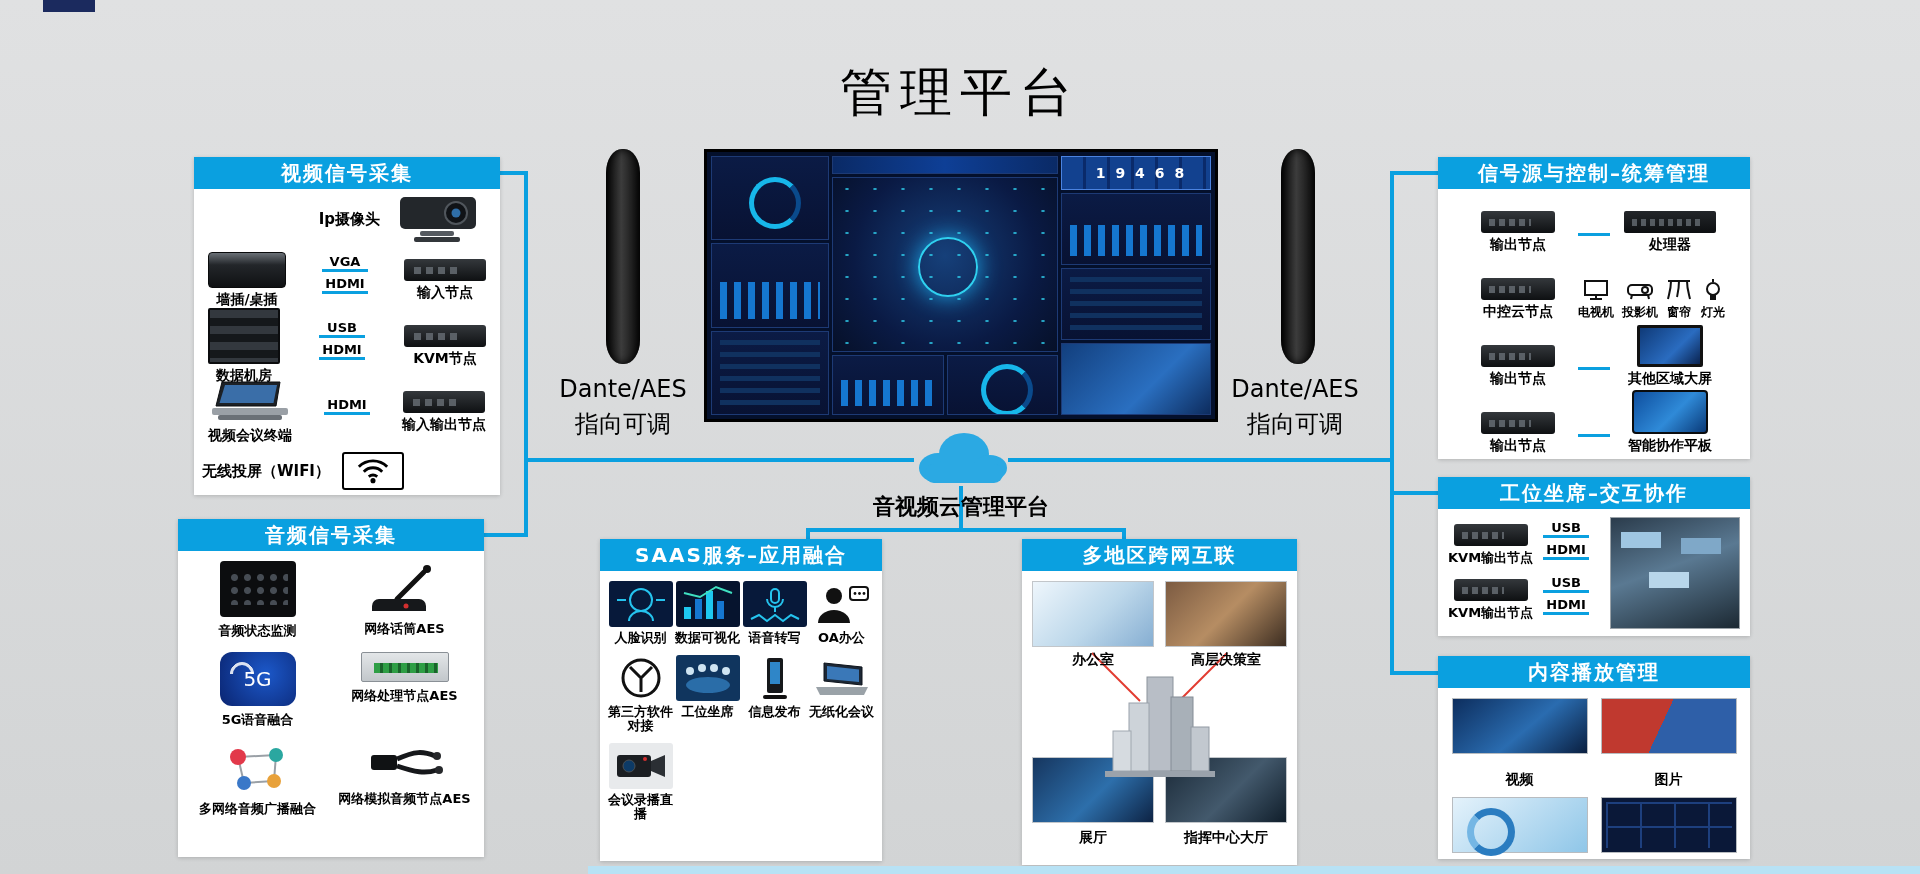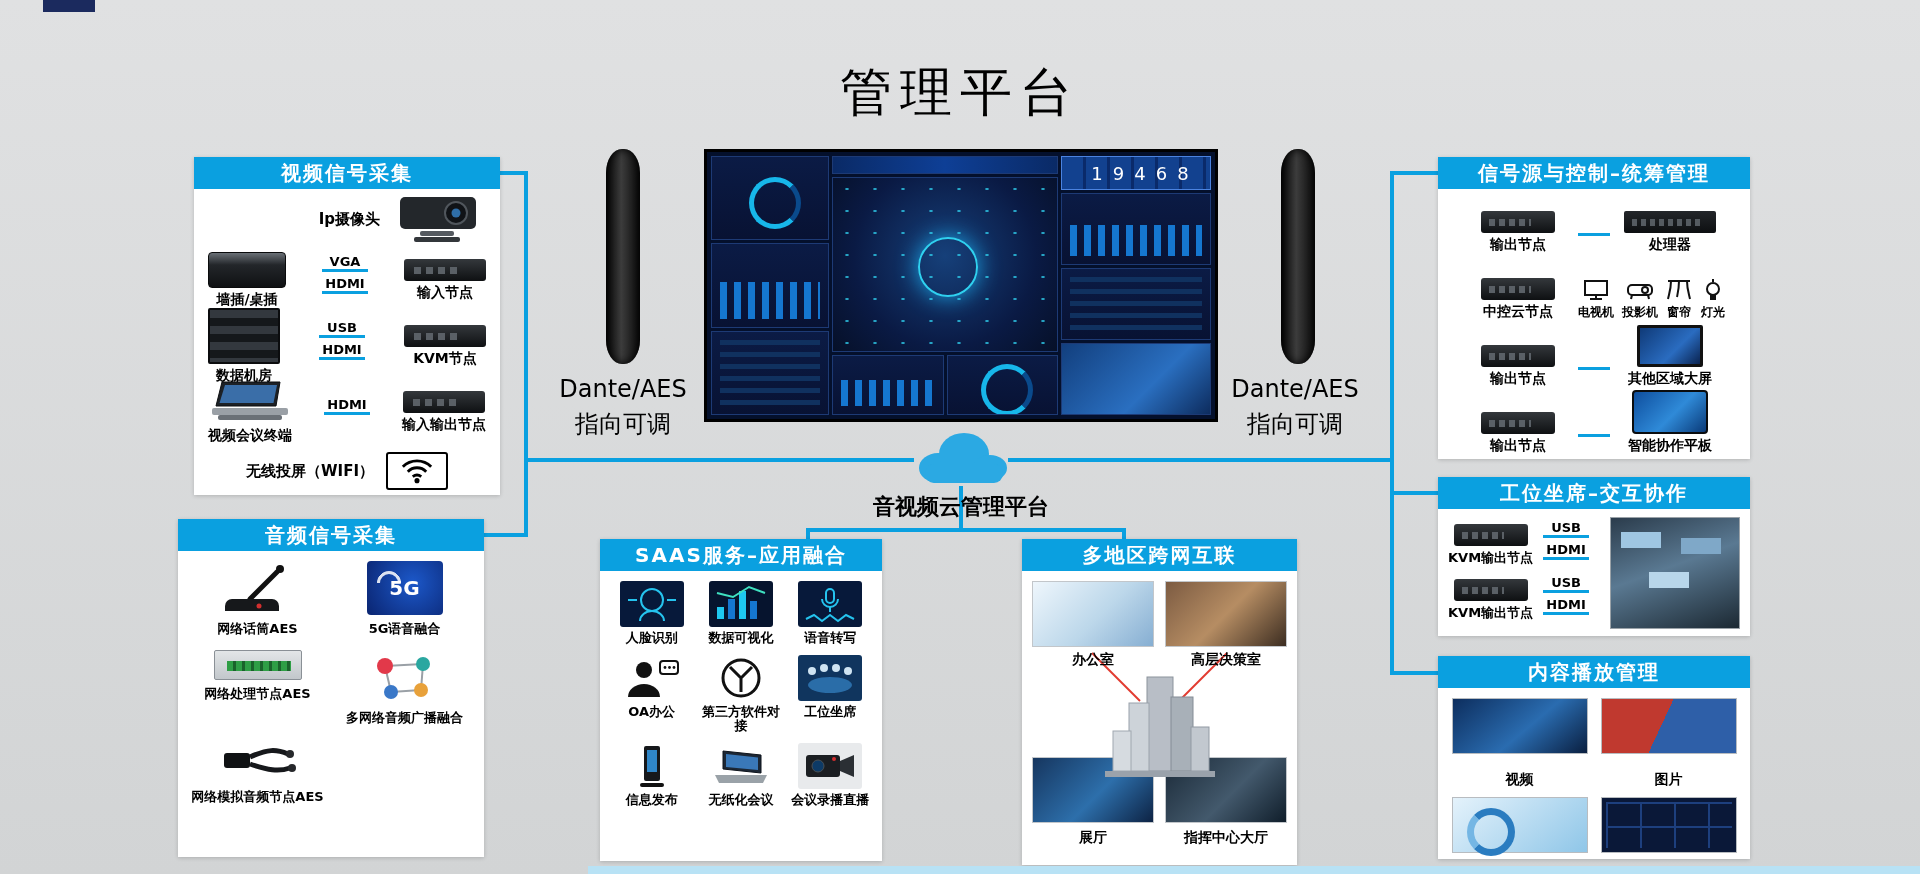--- a/index.html
+++ b/index.html
@@ -20,41 +20,41 @@
   .conns{display:flex;flex-direction:column;align-items:center;gap:4px;margin-top:-12px}
   .conn{display:flex;flex-direction:column;align-items:center}
   .conn-lbl{font-size:13px;font-weight:bold}
   .conn-bar{display:block;width:46px;height:3px;background:#0aa0e0}
 
   
   .vbody{padding:2px 8px}
   .vrow{display:flex;align-items:center;justify-content:space-between;height:66px;padding:0 6px}
   .cam-row{height:56px;justify-content:flex-end;gap:14px}
   .cam-lbl{font-size:15px;font-weight:bold}
-  .wifi-row{display:flex;align-items:center;justify-content:center;gap:12px;height:52px}
+  .wifi-row{display:flex;align-items:center;gap:12px;height:52px}
   .wifi-lbl{font-size:15px;font-weight:bold}
   .wifi-box{border:2px solid #000;border-radius:3px;padding:4px 12px;display:flex;align-items:center;background:#fff}
   .dev-wall{width:78px;height:36px;background:linear-gradient(180deg,#6a7076,#23262a 35%,#0f1113);border:1px solid #0a0b0c;border-radius:4px}
   .dev-node{width:82px;height:22px;background:linear-gradient(180deg,#34383c,#0e1012);border-radius:3px;position:relative}
   .dev-node::after{content:"";position:absolute;left:10px;top:8px;width:46px;height:7px;background:repeating-linear-gradient(90deg,#5a6066 0 7px,rgba(0,0,0,0) 7px 12px)}
   .dev-rack{width:72px;height:56px;background:repeating-linear-gradient(180deg,#33383e 0 8px,#15181b 8px 16px);border:2px solid #0b0c0e;border-radius:2px}
 
   
   .agrid{display:grid;grid-template-columns:1fr 1fr;row-gap:12px;padding:10px 6px}
   .acell{display:flex;flex-direction:column;align-items:center;gap:5px}
   .acell .fig-lbl{font-size:13px}
   .a-monitor{width:76px;height:56px;background:#0c0d0f;border-radius:4px;position:relative}
   .a-monitor::after{content:"";position:absolute;left:8px;top:10px;right:8px;height:34px;background-image:radial-gradient(circle,#464c54 3px,rgba(0,0,0,0) 4px);background-size:13px 13px}
-  .a-5g{width:76px;height:54px;border-radius:4px;background:radial-gradient(circle at 60% 40%,#1c58c9,#0a2470);display:flex;align-items:center;justify-content:center;color:#fff;font-weight:bold;font-size:20px;position:relative}
+  .a-5g{width:76px;height:54px;border-radius:12px;background:radial-gradient(circle at 60% 40%,#1c58c9,#0a2470);display:flex;align-items:center;justify-content:center;color:#fff;font-weight:normal;font-size:20px;position:relative}
   .a-5g::before{content:"";position:absolute;left:10px;top:10px;width:18px;height:18px;border:3px solid rgba(255,255,255,.85);border-right-color:rgba(0,0,0,0);border-bottom-color:rgba(0,0,0,0);border-radius:50%;transform:rotate(45deg)}
   .a-proc{width:88px;height:30px;background:linear-gradient(180deg,#e3e6e8,#c2c7cb);border:1px solid #8a9096;border-radius:2px;position:relative}
   .a-proc::after{content:"";position:absolute;left:12px;top:10px;width:64px;height:10px;background:repeating-linear-gradient(90deg,#2e9e45 0 6px,#1a632b 6px 9px)}
 
   
-  .sgrid{display:grid;grid-template-columns:repeat(3,1fr);row-gap:9px;column-gap:2px;padding:10px 8px}
+  .sgrid{display:grid;grid-template-columns:repeat(4,1fr);row-gap:9px;column-gap:2px;padding:10px 8px}
   .scell{display:flex;flex-direction:column;align-items:center;gap:4px}
   .scell .fig-lbl{white-space:normal;text-align:center;line-height:1.12;font-size:13px;max-width:88px}
   .sicon{width:64px;height:46px;border-radius:3px;overflow:hidden;display:block}
 
   
   .rbody{position:relative;height:294px}
   .rphoto{position:absolute;width:122px;height:66px;border:1px solid #c2c6ca}
   .p-office{background:linear-gradient(135deg,#eef6fc,#bcd7ea 55%,#86aed2)}
   .p-exec{background:linear-gradient(135deg,#7c5b42,#b68d63 50%,#3c2d21)}
   .p-hall{background:linear-gradient(135deg,#16365f,#2d6fab 55%,#0d2344)}
@@ -104,21 +104,21 @@
   .dcol{display:flex;flex-direction:column;gap:3px}
   .tl{flex:1;background:linear-gradient(180deg,#0b1b45,#081233);border:1px solid #1d3a75;position:relative;overflow:hidden}
   .tl.ring::before{content:"";position:absolute;left:50%;top:50%;width:42px;height:42px;margin:-21px 0 0 -21px;border:5px solid #17b7ea;border-right-color:#0a4a8c;border-radius:50%}
   .tl.bars::after{content:"";position:absolute;left:8px;right:8px;bottom:8px;height:45%;background:repeating-linear-gradient(90deg,#1577d0 0 7px,rgba(0,0,0,0) 7px 14px)}
   .tl.lines::after{content:"";position:absolute;inset:8px;background:repeating-linear-gradient(180deg,#10315f 0 5px,rgba(0,0,0,0) 5px 12px)}
   .tl.map{flex:2.2;background:radial-gradient(circle at 50% 45%,#16407a 0%,#0a1a44 62%,#061028 100%)}
   .tl.map::after{content:"";position:absolute;inset:0;background-image:radial-gradient(#2fd1f0 1.5px,rgba(0,0,0,0) 1.8px);background-size:28px 22px;opacity:.75}
   .tl.map::before{content:"";position:absolute;left:38%;top:34%;width:56px;height:56px;border:2px solid #2fd1f0;border-radius:50%;box-shadow:0 0 22px #1aa0e0}
   .tl.iso{background:linear-gradient(135deg,#123f7e,#2a6fc0 60%,#0d2c5e)}
   .dhead{height:18px;background:linear-gradient(90deg,#0a2a66,#0e3f96,#0a2a66);border:1px solid #1d3a75}
-  .counter{height:34px;background:#0b2f78;background-image:repeating-linear-gradient(90deg,#12418f 0 21px,#0a2a6a 21px 24px);border:1px solid #4b83e0;color:#fff;font-weight:normal;font-size:18px;letter-spacing:10px;display:flex;align-items:center;justify-content:center;padding-left:18px}
+  .counter{height:34px;background:#0b2f78;background-image:repeating-linear-gradient(90deg,#12418f 0 21px,#0a2a6a 21px 24px);border:1px solid #4b83e0;color:#fff;font-weight:bold;font-size:14px;letter-spacing:10px;display:flex;align-items:center;justify-content:center;padding-left:18px}
 </style>
 </head>
 <body>
 
 <div class="accent-top"></div>
 <div class="accent-bottom"></div>
 
 <div class="page-title">管理平台</div>
 
 <div class="line" style="left:484px;top:171px;width:40px;height:4px"></div>
@@ -262,20 +262,24 @@
           <circle cx="12" cy="15.8" r="1.8" fill="#000"></circle>
         </svg>
       </span>
     </div>
   </div>
 </div>
 
 <div class="panel" style="left:178px;top:519px;width:306px;height:338px">
   <div class="panel-header">音频信号采集</div>
   <div class="agrid">
+    <div class="acell">
+      <div class="a-monitor"></div>
+      <div class="fig-lbl">音频状态监测</div>
+    </div>
     <div class="acell">
       <svg width="80" height="54" viewBox="0 0 80 54">
         <circle cx="62" cy="8" r="4" fill="#111"></circle>
         <line x1="59" y1="11" x2="32" y2="38" stroke="#111" stroke-width="5" stroke-linecap="round"></line>
         <path d="M14 38 h40 a7 7 0 0 1 7 7 v5 h-54 v-5 a7 7 0 0 1 7-7z" fill="#16181b"></path>
         <circle cx="41" cy="45" r="2.5" fill="#d32f2f"></circle>
       </svg>
       <div class="fig-lbl">网络话筒AES</div>
     </div>
     <div class="acell">

